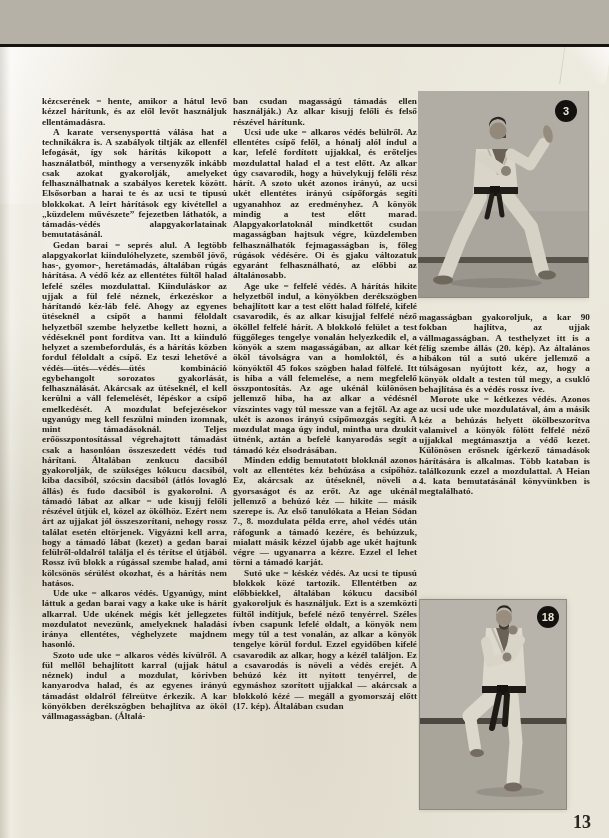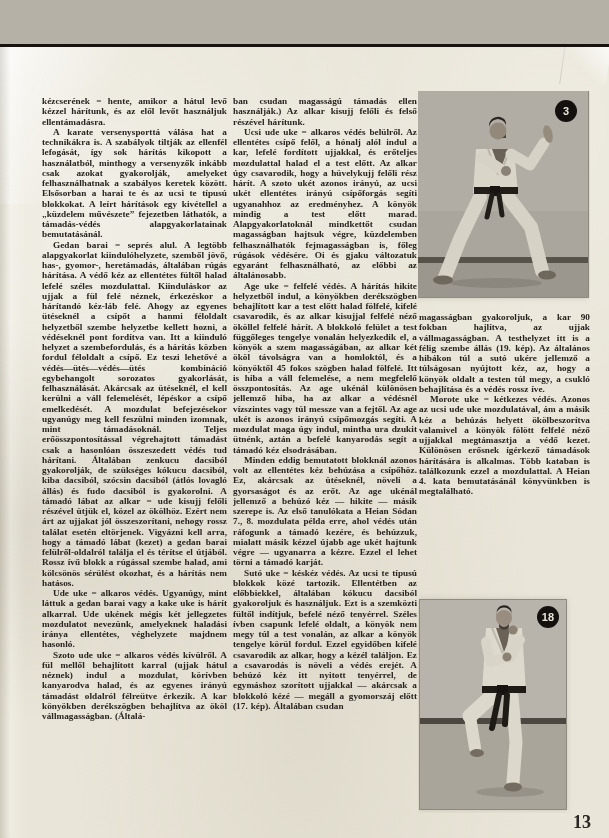--- a/index.html
+++ b/index.html
@@ -135,21 +135,21 @@
 
         <circle cx="80" cy="40" r="8.5" fill="#93897b"></circle>
         <path d="M71,38 a9,9 0 0 1 18,-2 l-2,-7 a9,9 0 0 0 -15,2 Z" fill="#2c2722"></path>
         <path d="M71,36 a9,9 0 0 1 9,-8 a9,9 0 0 1 8,6 l0,-2 a9,9 0 0 0 -17,1 Z" fill="#2c2722"></path>
         <path d="M84,47 a7,7 0 0 0 4,-4 l0,4 Z" fill="#4a4138"></path>
       </svg>
       <div class="badge badge-17">3</div>
     </div>
 
     <div class="col3-text">
-      <p>magasságban gyakoroljuk, a kar 90 fokban hajlítva, az ujjak vállmagasságban. A testhelyzet itt is a félig szembe állás (19. kép). Az általános hibákon túl a sutó ukére jellemző a túlságosan nyújtott kéz, az, hogy a könyök oldalt a testen túl megy, a csukló behajlítása és a védés rossz íve.</p>
+      <p>magasságban gyakoroljuk, a kar 90 fokban hajlítva, az ujjak vállmagasságban. A testhelyzet itt is a félig szembe állás (20. kép). Az általános hibákon túl a sutó ukére jellemző a túlságosan nyújtott kéz, az, hogy a könyök oldalt a testen túl megy, a csukló behajlítása és a védés rossz íve.</p>
       <p>Morote uke = kétkezes védés. Azonos az ucsi ude uke mozdulatával, ám a másik kéz a behúzás helyett ökölbeszorítva valamivel a könyök fölött felfelé néző ujjakkal megtámasztja a védő kezet. Különösen erősnek ígérkező támadások hárítására is alkalmas. Több kataban is találkozunk ezzel a mozdulattal. A Heian 4. kata bemutatásánál könyvünkben is megtalálható.</p>
     </div>
 
     <div class="photo photo-18">
       <svg width="166" height="209" viewBox="0 0 166 209">
         <rect x="0" y="0" width="166" height="209" fill="#b3afa6"></rect>
         <rect x="0" y="0" width="166" height="118" fill="#b8b4ab"></rect>
         <rect x="0" y="118" width="166" height="6" fill="#4c4841"></rect>
         <rect x="0" y="124" width="166" height="85" fill="#a9a59b"></rect>
         <ellipse cx="90" cy="192" rx="34" ry="5" fill="rgba(40,35,28,0.14)"></ellipse>

